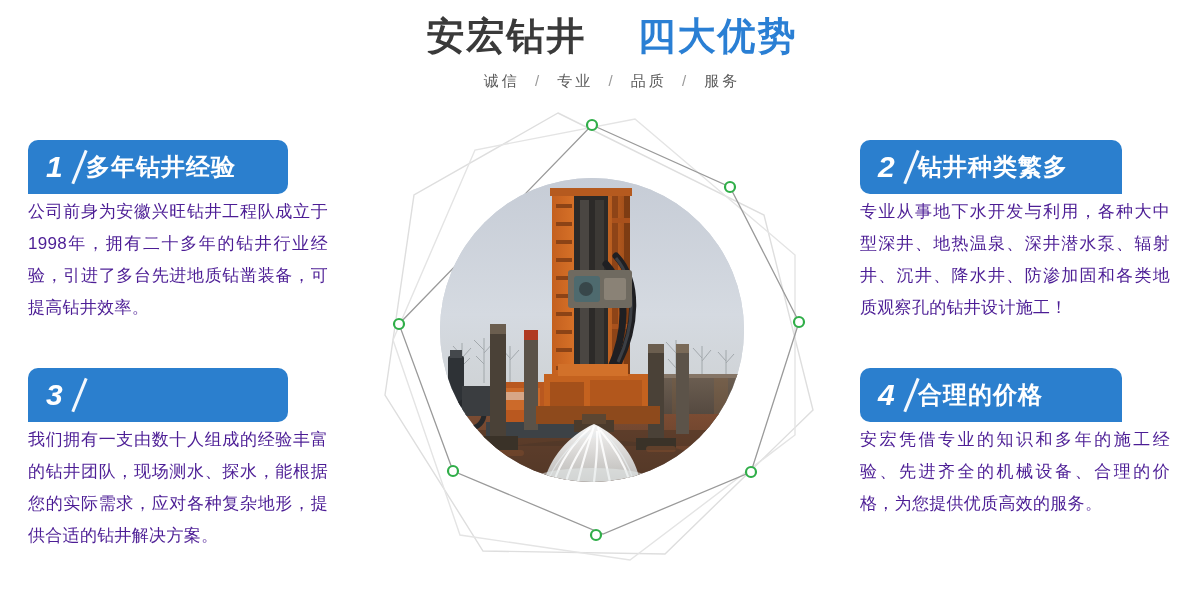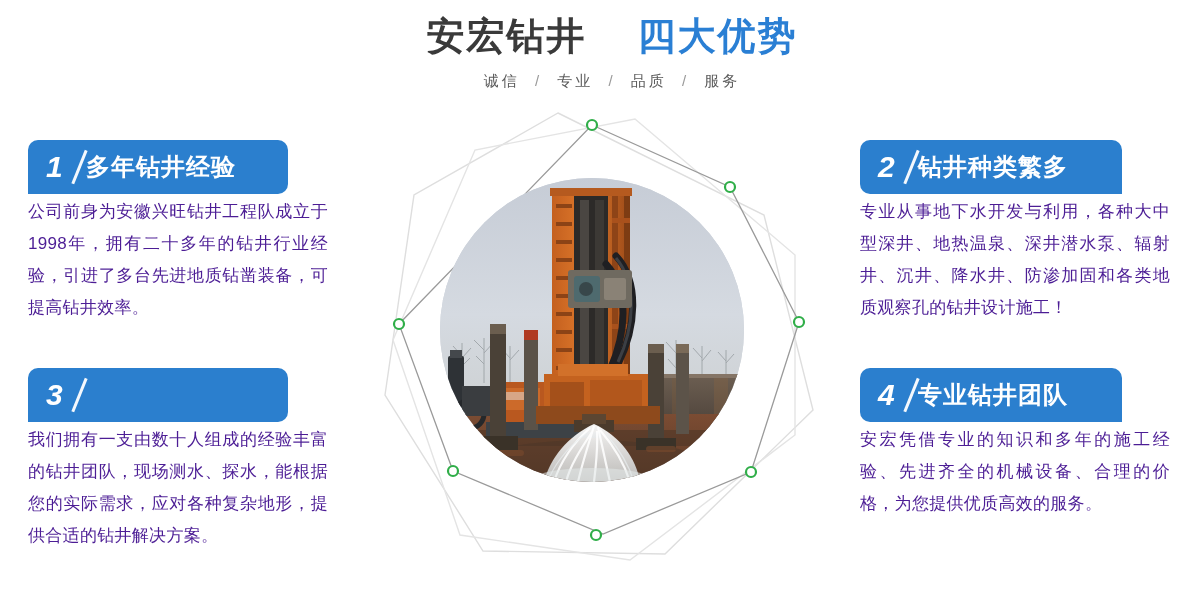--- a/index.html
+++ b/index.html
@@ -174,21 +174,21 @@
     </div>
     <div class="body-text">专业从事地下水开发与利用，各种大中型深井、地热温泉、深井潜水泵、辐射井、沉井、降水井、防渗加固和各类地质观察孔的钻井设计施工！</div>
   </div>
 
   <div class="feature right f4">
     <div class="banner right-banner">
       <div class="num">
         <span>4</span>
         <span class="slash"></span>
       </div>
-      <div class="banner-title">专业钻井团队</div>
+      <div class="banner-title">合理的价格</div>
     </div>
     <div class="body-text">安宏凭借专业的知识和多年的施工经验、先进齐全的机械设备、合理的价格，为您提供优质高效的服务。</div>
   </div>
 
   <div class="center">
 
     <svg width="470" height="480" viewBox="0 0 470 480">
 
       <polygon points="193,8 399,110 448,305 300,449 118,446 20,290 49,90" fill="none" stroke="#dedede" stroke-width="1.4"></polygon>
 

